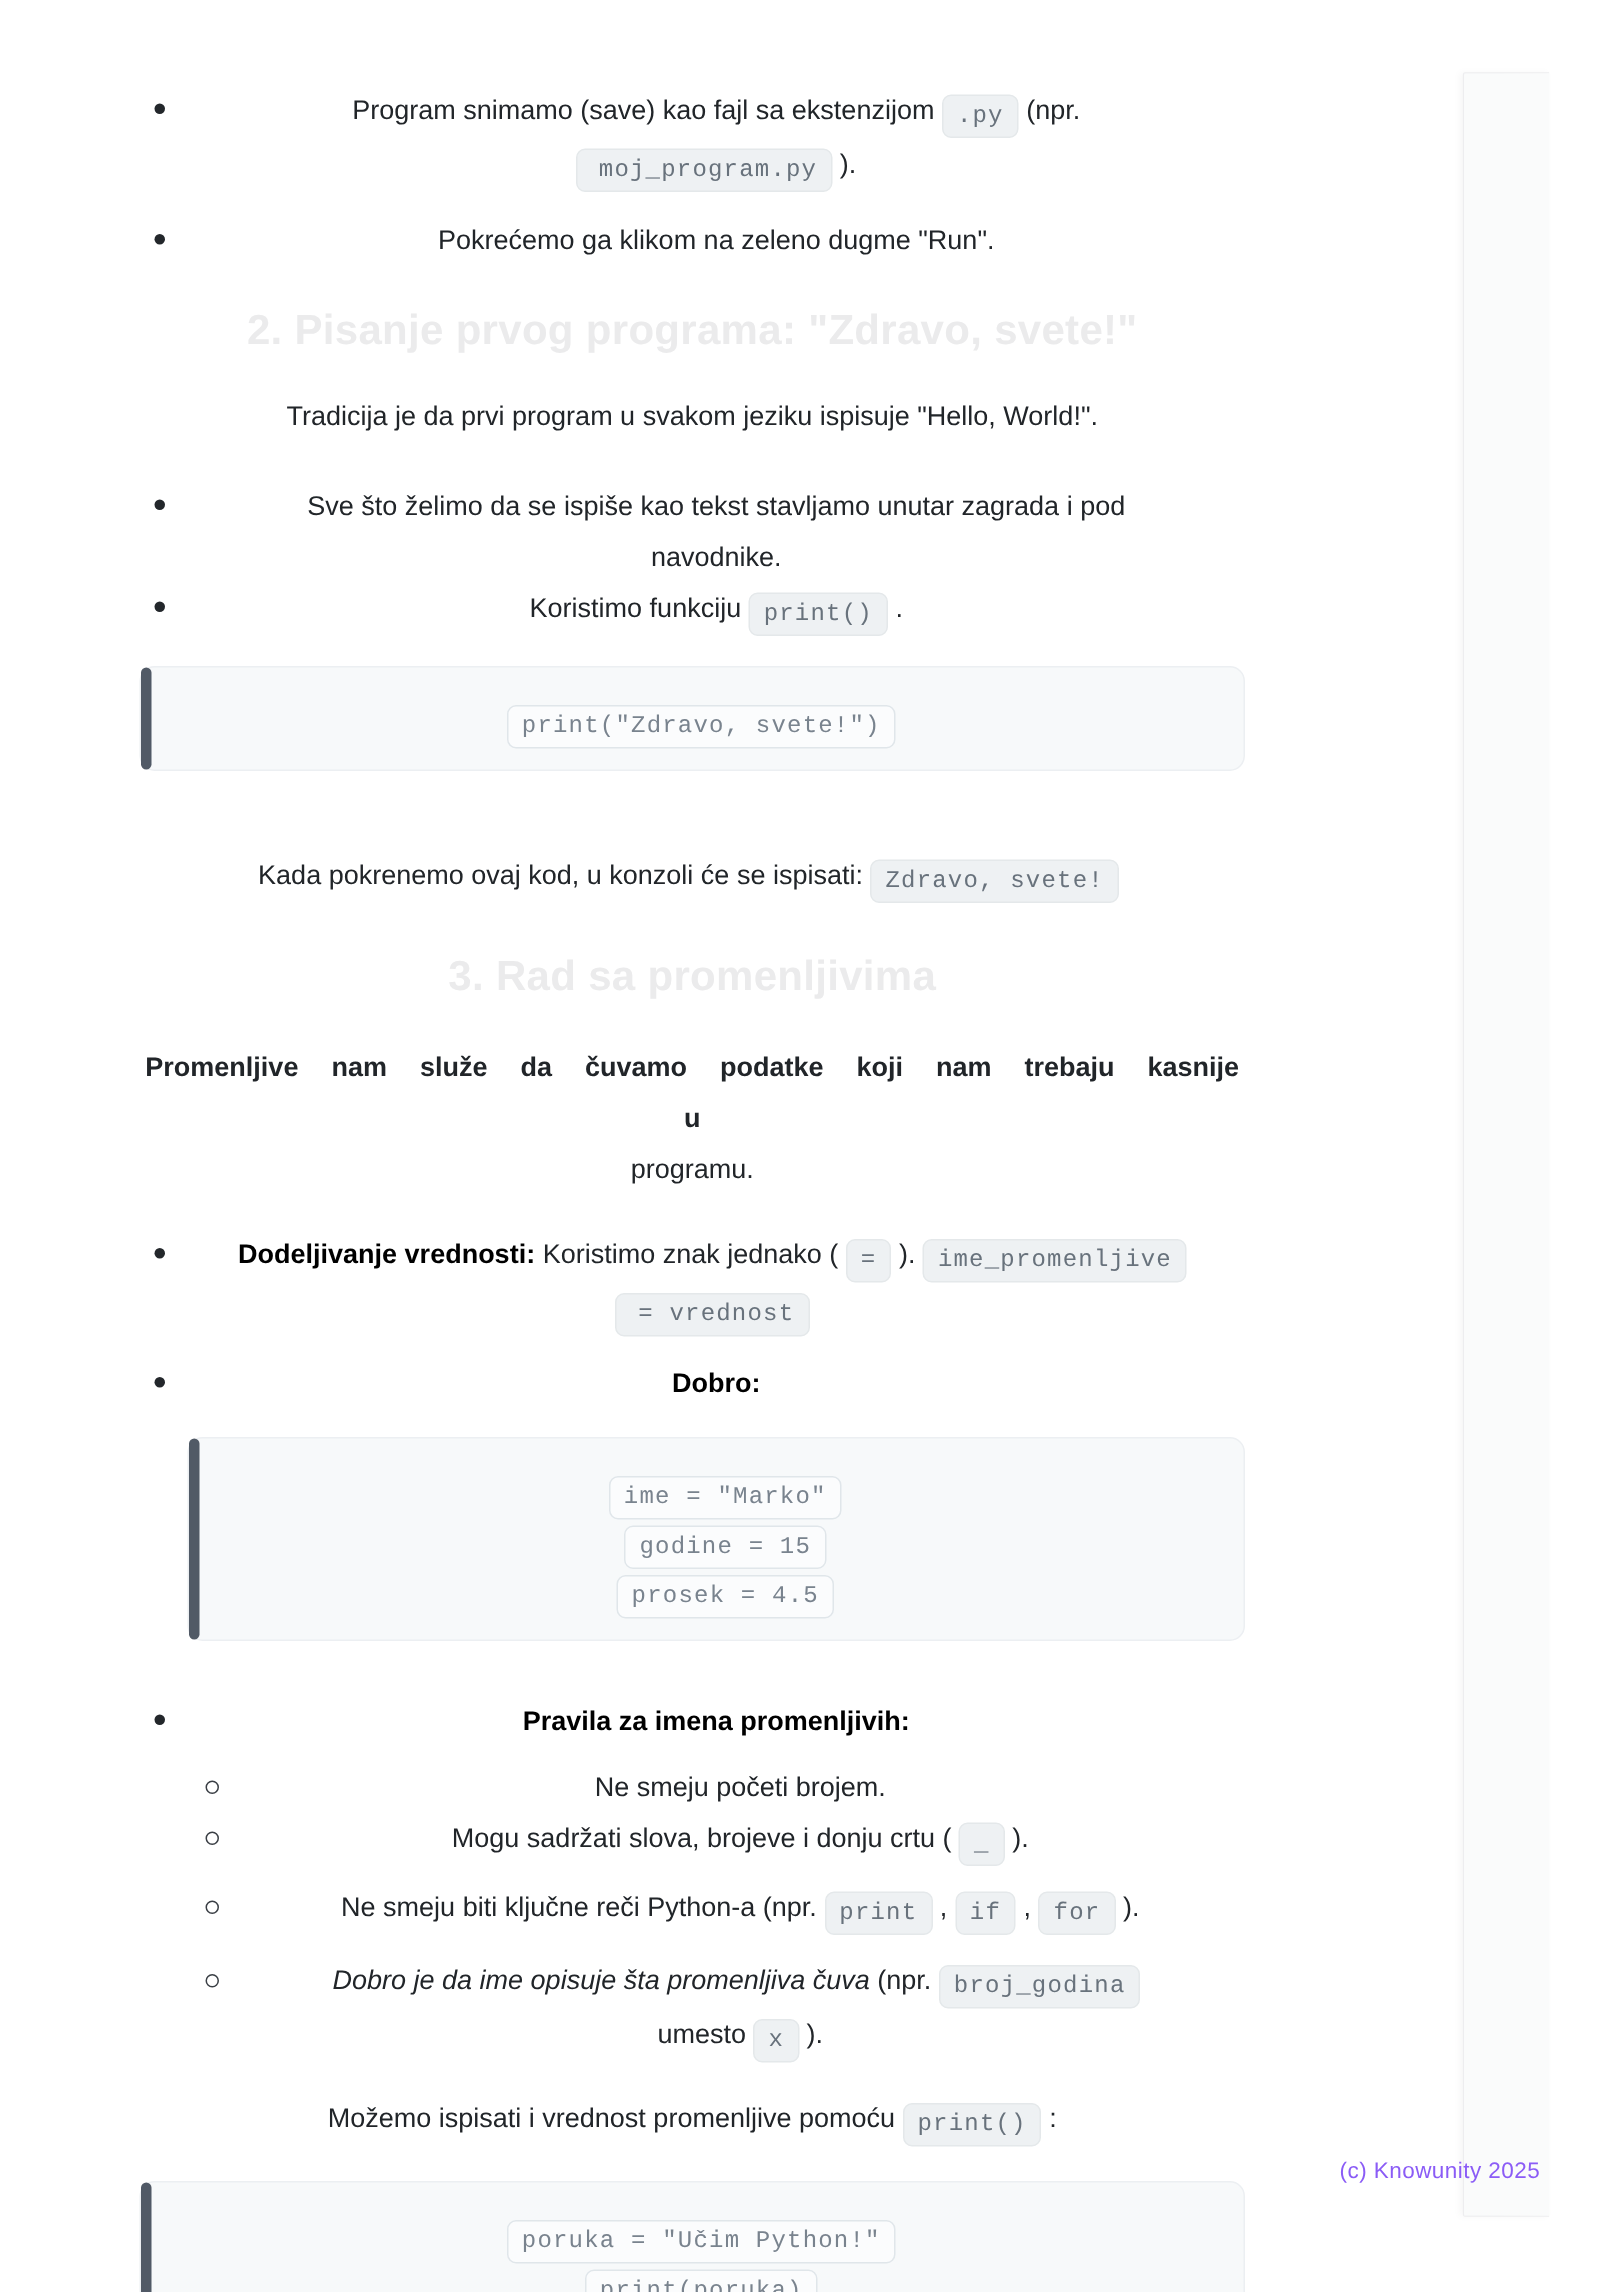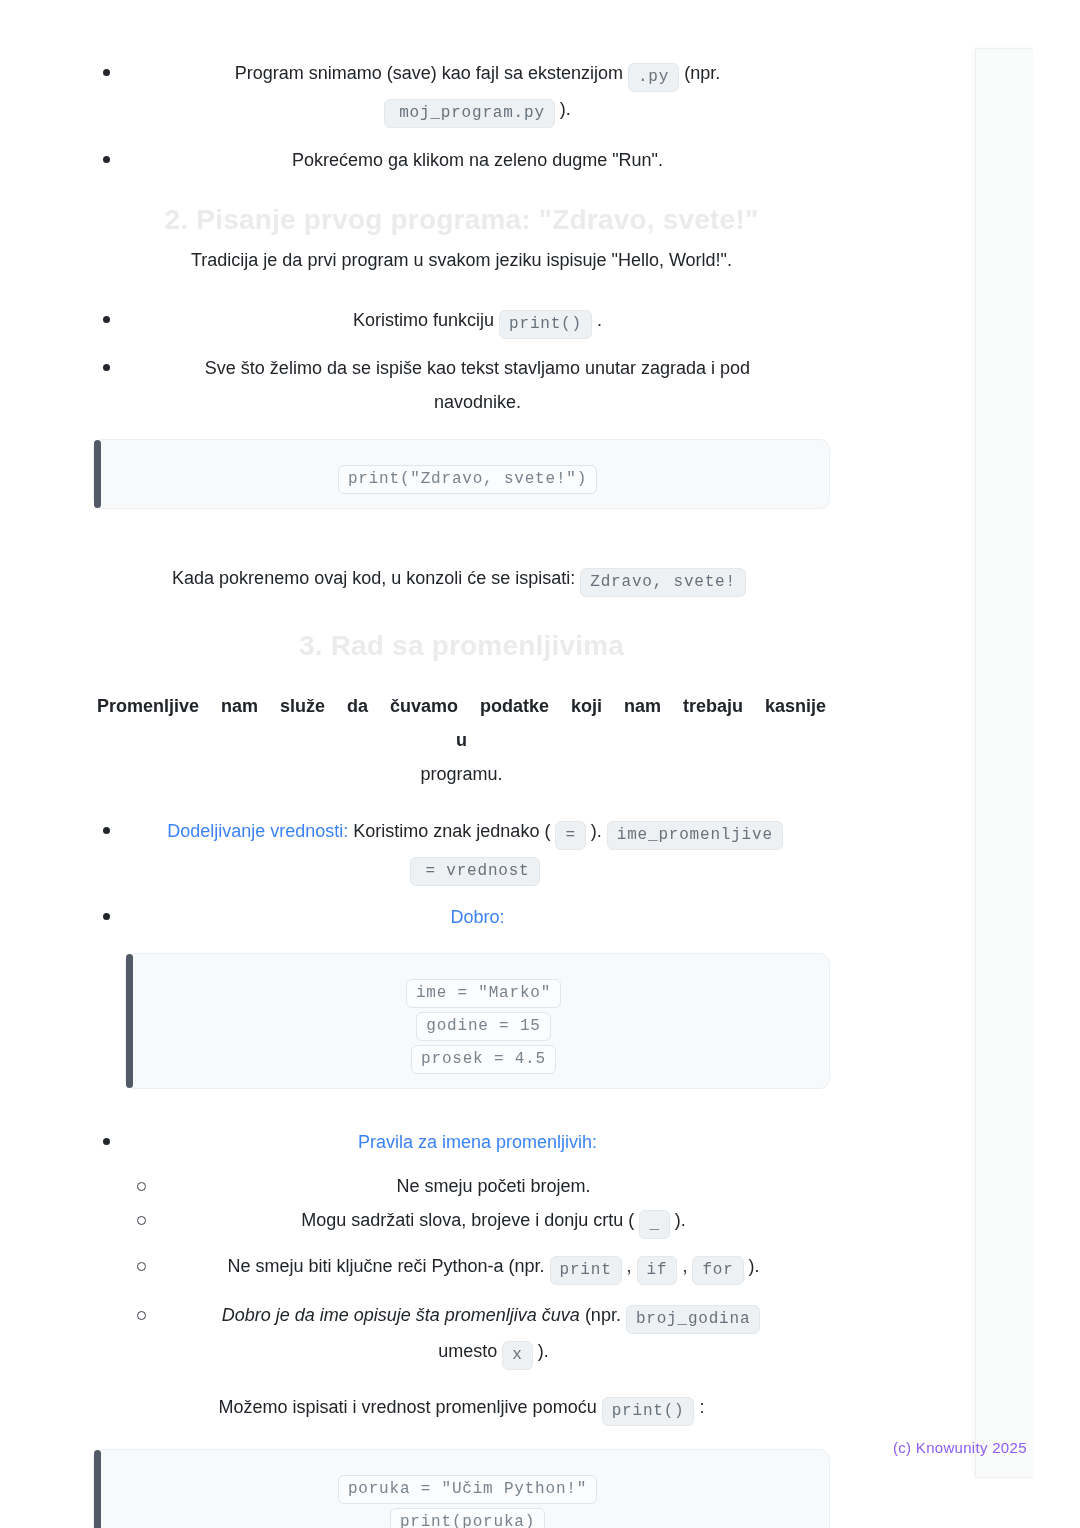--- a/index.html
+++ b/index.html
@@ -18,41 +18,41 @@
 
   ul { list-style:none; }
   li { position:relative; padding-left:32px; }
   li.dot::before { content:""; position:absolute; left:10px; top:13px; width:7px; height:7px;
       border-radius:50%; background:#23272b; }
   ul.sub li.circ::before { content:""; position:absolute; left:12px; top:13px; width:7px; height:7px;
       border-radius:50%; border:1.5px solid #3a3f45; background:transparent; }
 
   h2 { font-size:28px; line-height:38px; font-weight:700; color:#ebebec; letter-spacing:0.2px; }
 
-  strong { font-weight:400; color:#3b82f6; }
+  strong { font-weight:700; color:#000000; }
   em { font-style:italic; }
 
   .chip { display:inline-block; font-family:"Liberation Mono","DejaVu Sans Mono",monospace;
       font-size:16px; letter-spacing:0.8px; color:#68727c; background:#eef1f3;
       border:1px solid #e4e8ea; border-radius:6px; padding:1px 9px 2px; margin:0 5px;
       line-height:24px; vertical-align:-2px; white-space:nowrap; }
   .chip.ml0 { margin-left:0;padding-left:14px; }
 
   .codeblock { position:relative; background:#f7f9fa; border:1px solid #eceff2;
       border-radius:10px; padding:21px 20px 14px 32px; }
   .codeblock::before { content:""; position:absolute; left:0; top:0; bottom:0; width:7px;
       background:#515a66; border-radius:7px; }
   .codeline { line-height:29px; }
   .codeblock .chip { background:#fbfcfd; border-color:#e0e6ea; margin:0; color:#79838e; }
 
   
   .u1 { margin-top:56px; }
   .u1 .li2 { margin-top:15px; }
   .h2-s2 { margin-top:24px; }
-  .p-s2intro { margin-top:4px; }
+  .p-s2intro { margin-top:21px; }
   .u2 { margin-top:26px; }
   .u2 .li2 { margin-top:12px; }
   .cb1 { margin-top:20px; }
   .p-result { margin-top:52px; }
   .h2-s3 { margin-top:30px; }
   .p-s3intro { margin-top:24px; }
   .stretch { word-spacing:17px;font-weight:bold; }
   .u3 { margin-top:23px; }
   .li-primer { margin-top:14px; }
   .li-codewrap { margin-top:19px; }
@@ -83,26 +83,26 @@
       <li class="dot li2">
         <span>Pokrećemo ga klikom na zeleno dugme "Run".</span>
       </li>
     </ul>
 
     <h2 class="h2-s2">2. Pisanje prvog programa: "Zdravo, svete!"</h2>
 
     <p class="p-s2intro">Tradicija je da prvi program u svakom jeziku ispisuje "Hello, World!".</p>
 
     <ul class="u2">
-      <li class="dot">
-        <span>Koristimo funkciju</span><code class="chip">print()</code><span>.</span>
-      </li>
       <li class="dot li2">
         <span>Sve što želimo da se ispiše kao tekst stavljamo unutar zagrada i pod</span><br>
         <span>navodnike.</span>
+      </li>
+      <li class="dot">
+        <span>Koristimo funkciju</span><code class="chip">print()</code><span>.</span>
       </li>
     </ul>
 
     <div class="codeblock cb1">
       <div class="codeline"><code class="chip">print("Zdravo, svete!")</code></div>
     </div>
 
     <p class="p-result">
       <span>Kada pokrenemo ovaj kod, u konzoli će se ispisati:</span><code class="chip">Zdravo, svete!</code>
     </p>

